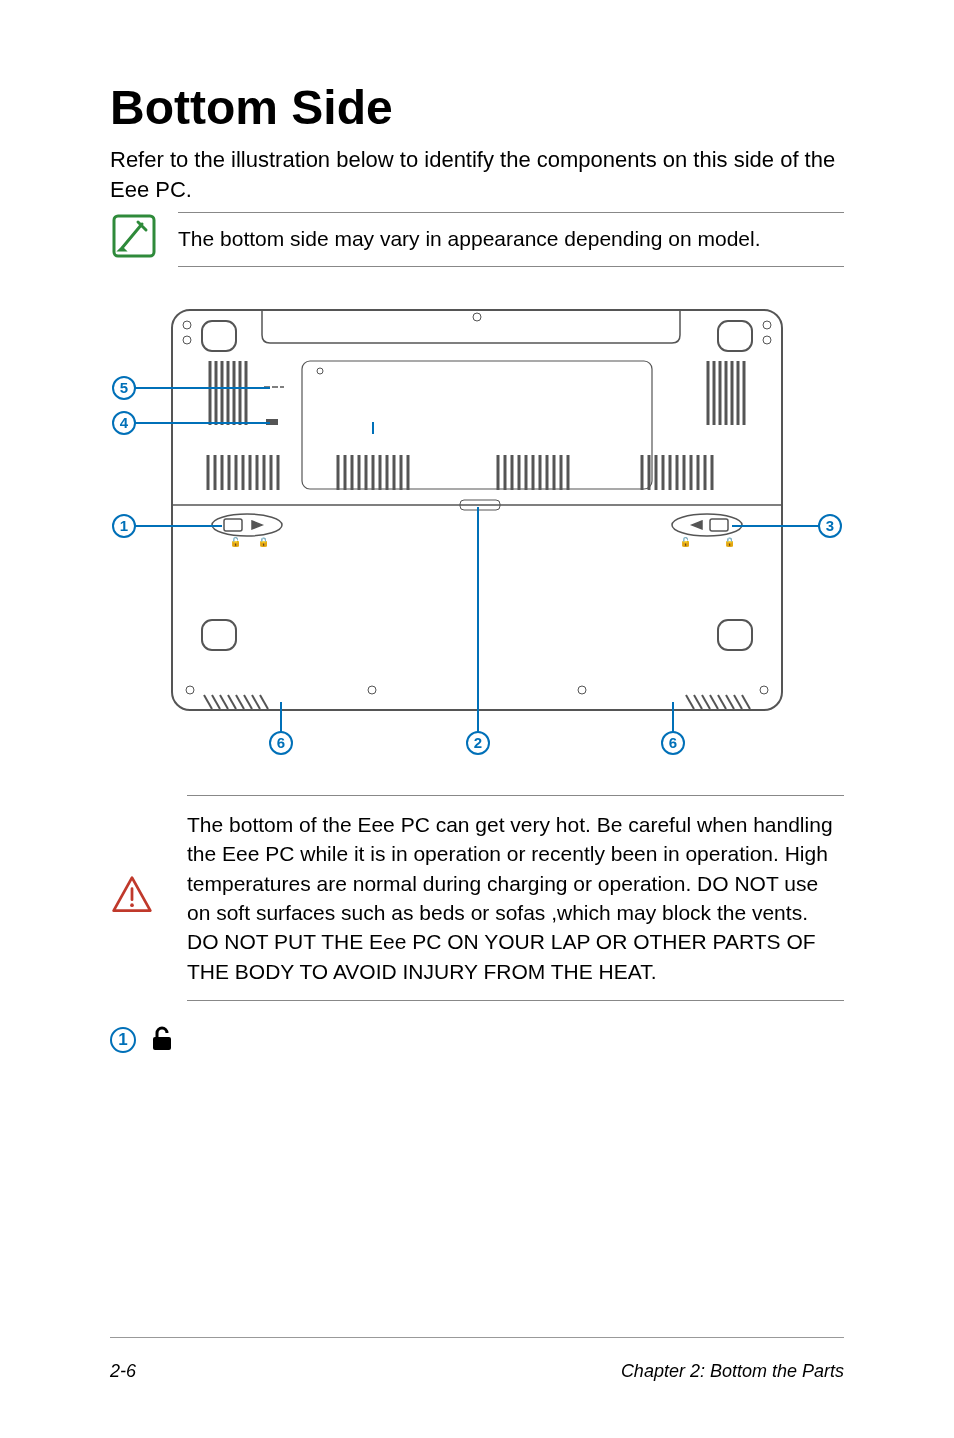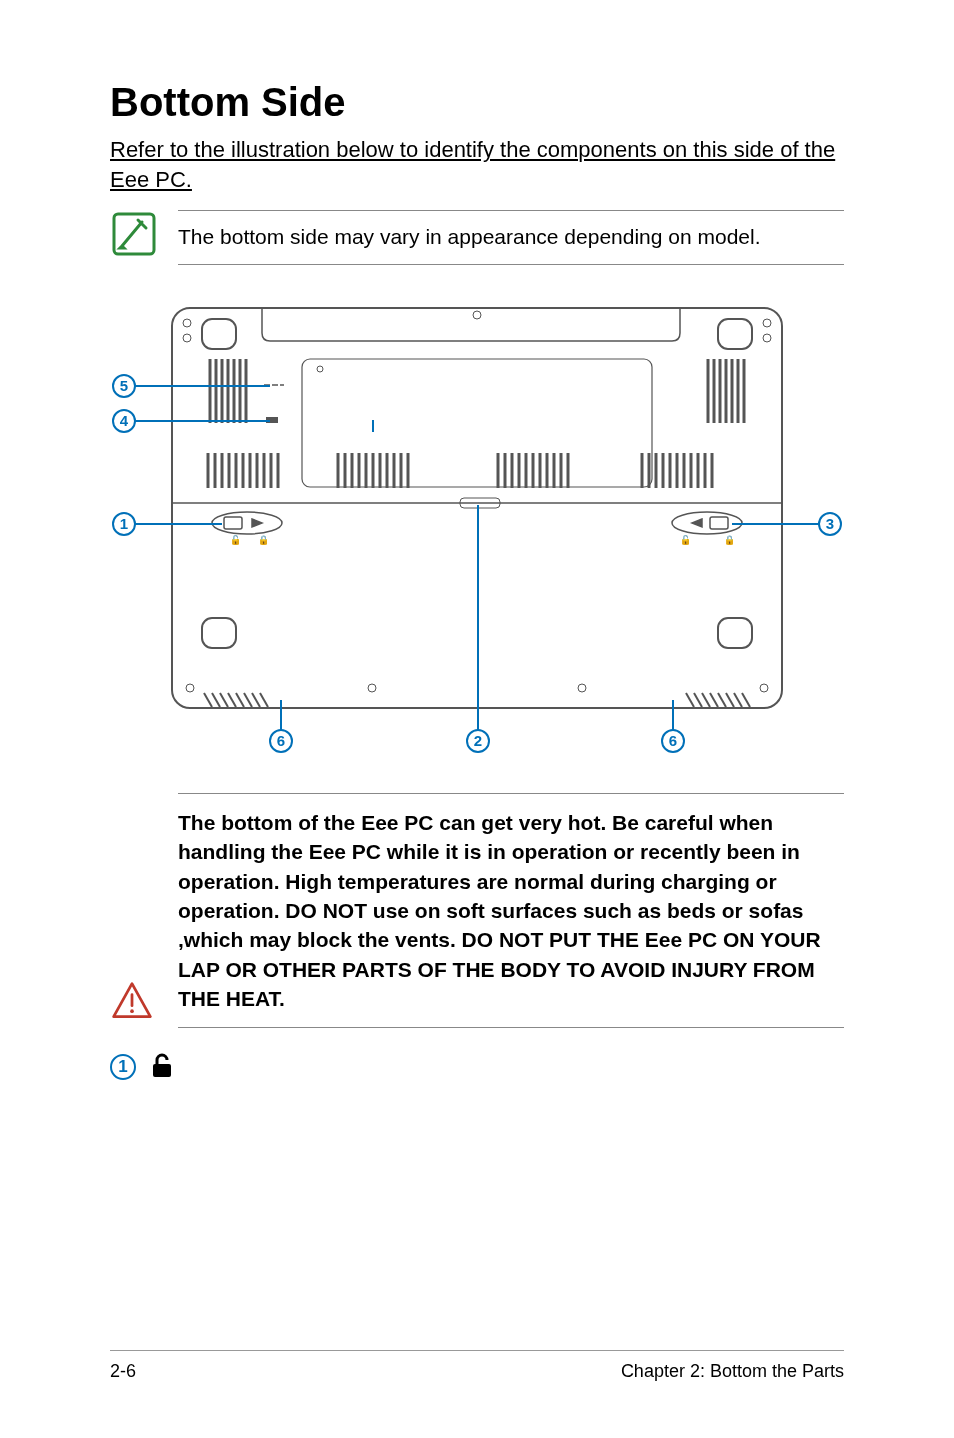--- a/index.html
+++ b/index.html
@@ -7,29 +7,28 @@
     width: 954px;
     height: 1438px;
     background: #fff;
     font-family: "Segoe UI", "Helvetica Neue", Arial, sans-serif;
     color: #000;
     position: relative;
     padding: 80px 110px 60px 110px;
   }
   h1 {
     font-family: Verdana, Arial, sans-serif;
-    font-size: 40px;
+    font-size: 48px;
     font-weight: 700;
     margin-bottom: 10px;
   }
   .intro {
     font-size: 22px;
     line-height: 1.35;
-    margin-bottom: 16px;
-    text-decoration: underline;
+    margin-bottom: 8px;
   }
   .note-row {
     display: flex;
     align-items: flex-start;
     gap: 20px;
     margin-bottom: 28px;
     justify-content: space-between;
   }
   .note-icon, .warn-icon {
     flex: 0 0 48px;
@@ -61,24 +60,23 @@
     display: flex;
     align-items: center;
     justify-content: center;
   }
   .leader {
     position: absolute;
     background: #0070b8;
   }
   .warn-row {
     display: flex;
-    align-items: flex-end;
-    gap: 20px;
+    align-items: center;
+    gap: 29px;
     margin: 20px 0 24px 0;
-    font-weight: bold;
   }
   .warn-body {
     flex: 1;
     border-top: 1px solid #888;
     border-bottom: 1px solid #888;
     padding: 14px 0;
     font-size: 21px;
     line-height: 1.4;
   }
   .item-row {
@@ -111,24 +109,25 @@
   .item-text {
     font-size: 22px;
     line-height: 1.4;
   }
   .footer {
     position: absolute;
     bottom: 56px;
     left: 110px;
     right: 110px;
     border-top: 1px solid #999;
-    padding-top: 10px;
+    padding-top: 23px;
     display: flex;
     justify-content: space-between;
     font-size: 18px;
+    font-style: italic;
   }
 </style>
 </head>
 <body>
 
 <h1>Bottom Side</h1>
 <p class="intro">Refer to the illustration below to identify the components on this side of the Eee PC.</p>
 
 <div class="note-row">
   <div class="note-icon">

